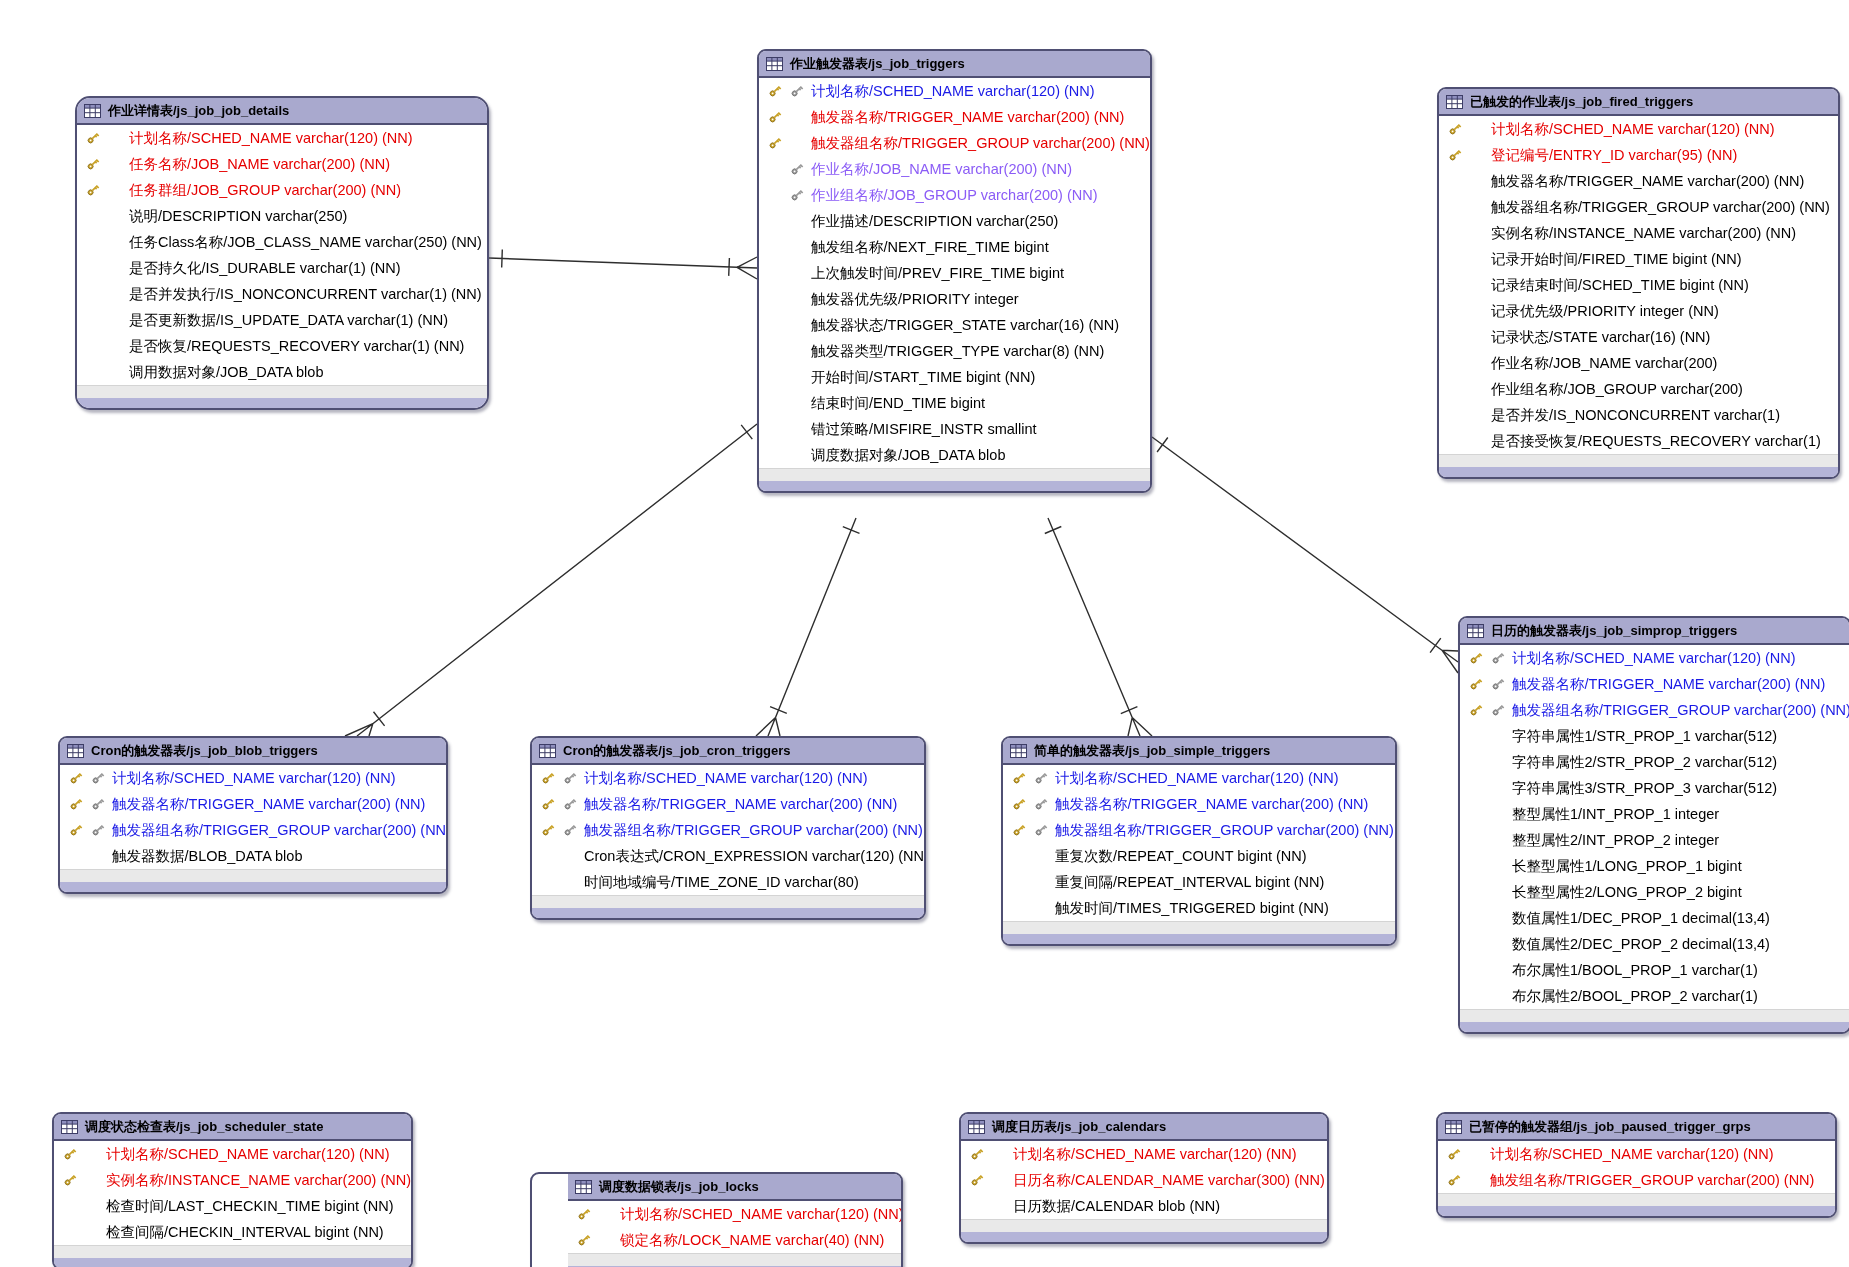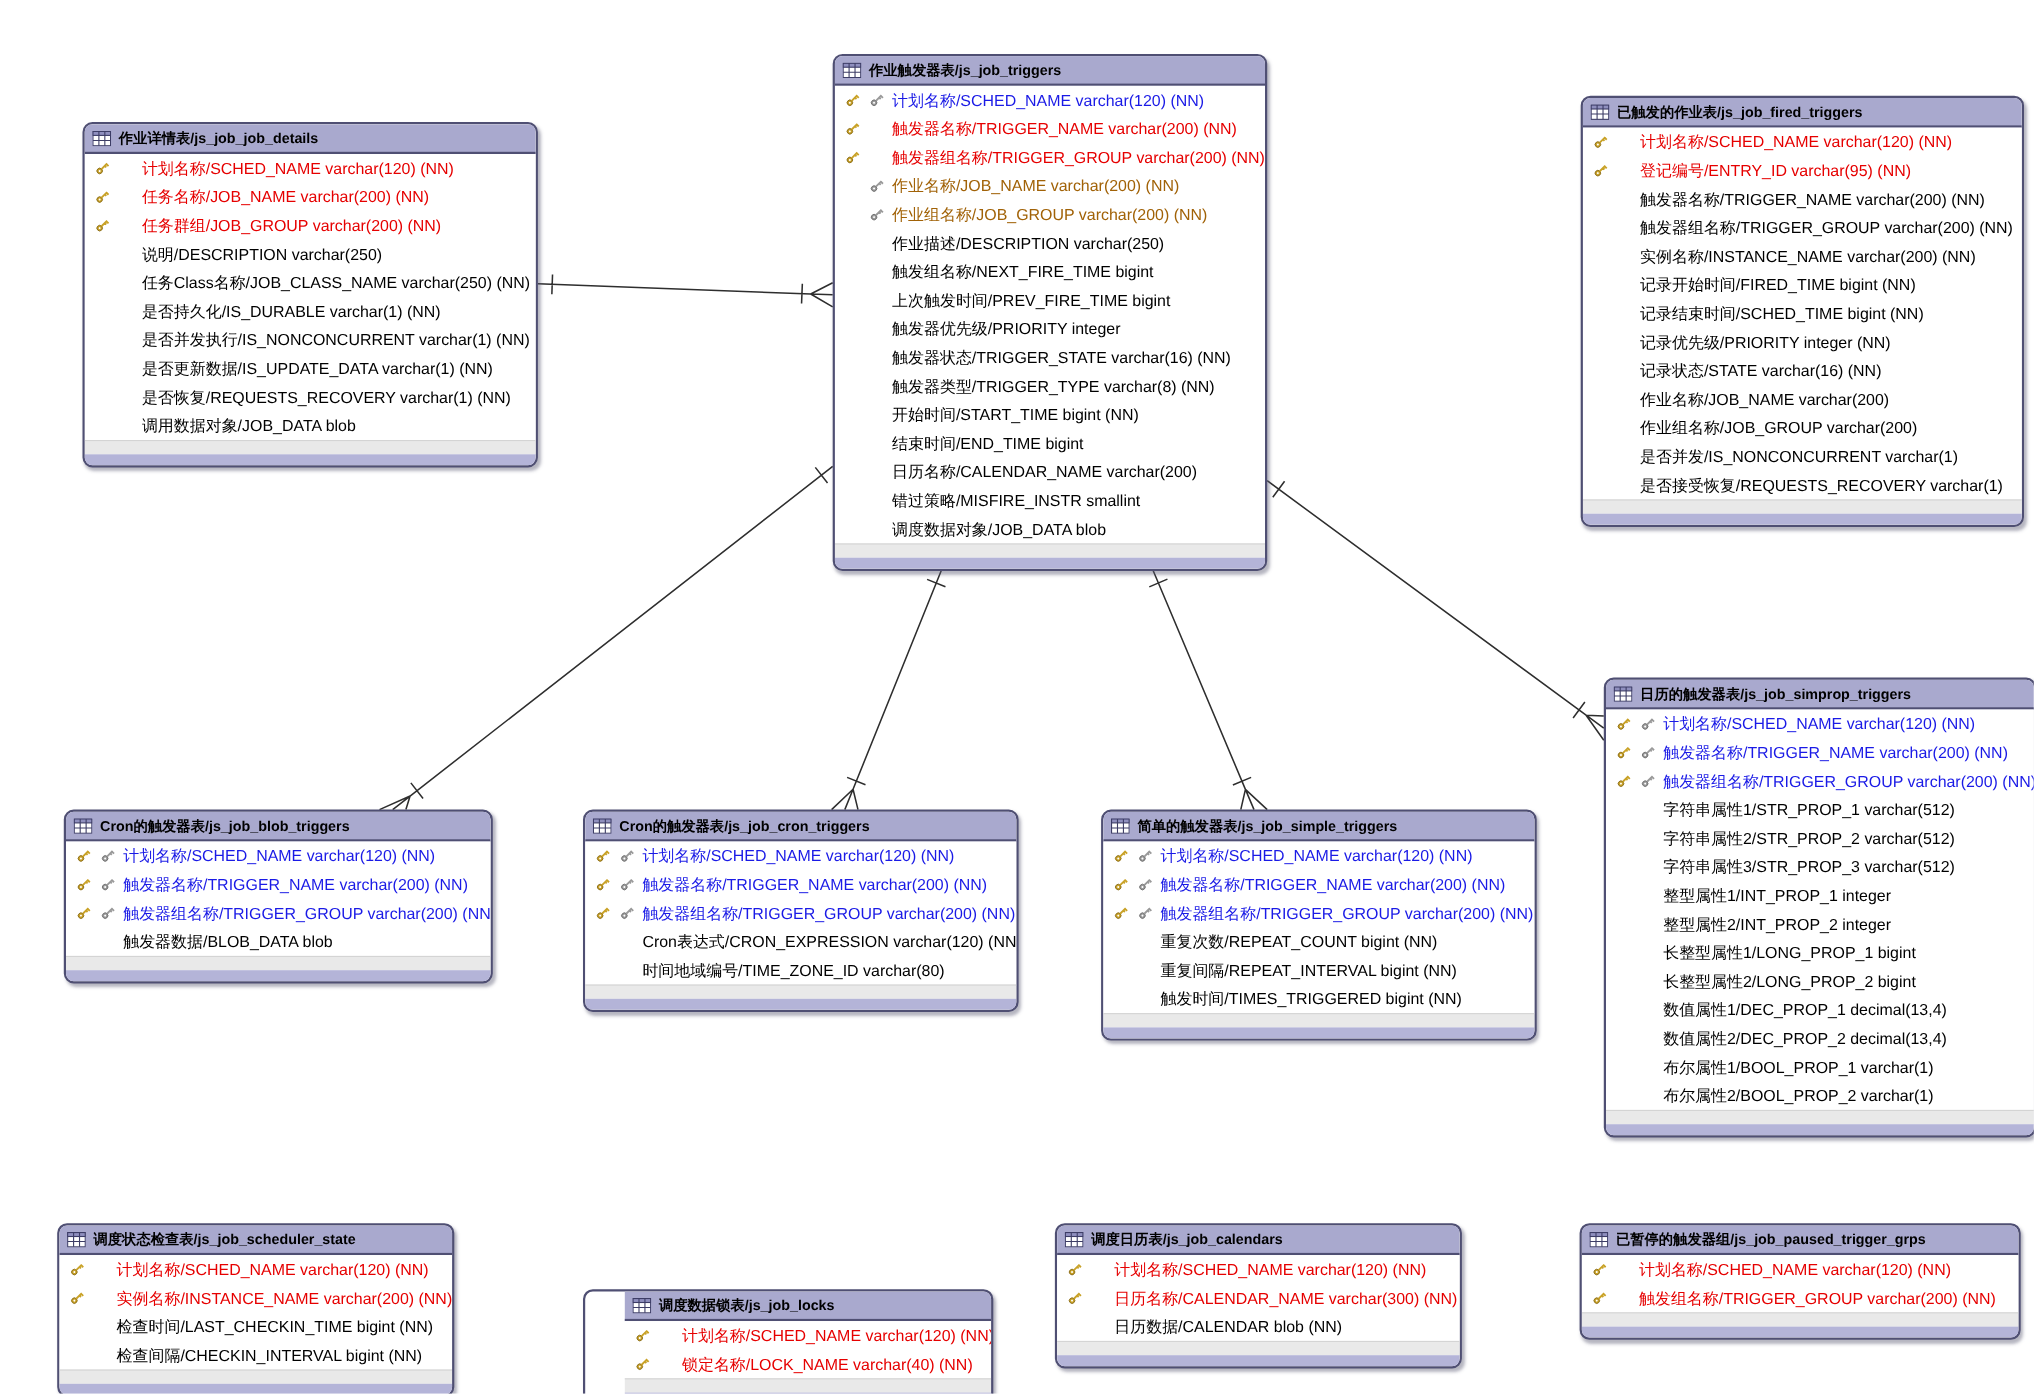--- a/index.html
+++ b/index.html
@@ -36,21 +36,21 @@
     height:26px;
     display:flex;align-items:center;
     padding-left:8px;
     box-sizing:border-box;
     white-space:nowrap;overflow:hidden;
   }
   .kslot{width:22px;flex:0 0 22px;display:flex;align-items:center;}
   .col-text{font-size:14.5px;}
   .col-red{color:#e60000;}
   .col-blue{color:#1a1ae6;}
-  .col-green{color:#a16207;}
+  .col-green{color:#8b5cf6;}
   .col-black{color:#000000;}
   .t-strip{height:12px;background:#e9e9e9;border-top:1px solid #d4d4d4;}
   .t-foot{height:10px;background:#b4b4d8;}
 </style>
 </head>
 <body>
 
 <div class="canvas">
   <svg id="rel-lines" viewBox="0 0 1849 1267" xmlns="http://www.w3.org/2000/svg">
       <g stroke="#2e2e2e" stroke-width="1.4" fill="none">
@@ -63,21 +63,21 @@
         <path d="M856 518 L775.5 717.5 M775.5 717.5 L756 736 M775.5 717.5 L768 736 M775.5 717.5 L780 736 M786.8 713.4 L770.1 706.7 M859.5 533.4 L842.8 526.7"></path>
       </g>
       <g stroke="#2e2e2e" stroke-width="1.4" fill="none">
         <path d="M1048 518 L1132.2 717.6 M1132.2 717.6 L1128 736 M1132.2 717.6 L1140 736 M1132.2 717.6 L1152 736 M1137.4 706.7 L1120.8 713.7 M1061.3 526.5 L1044.8 533.5"></path>
       </g>
       <g stroke="#2e2e2e" stroke-width="1.4" fill="none">
         <path d="M1152 437 L1441.9 650.2 M1441.9 650.2 L1458 651 M1441.9 650.2 L1458 662 M1441.9 650.2 L1458 673 M1440.8 638.2 L1430.1 652.7 M1167.8 437.5 L1157.1 452.0"></path>
       </g>
     </svg>
   <div id="tables-layer">
-      <div class="er-table" style="left: 75px; top: 111px; width: 410px;">
+      <div class="er-table" style="left: 75px; top: 96px; width: 410px; border-radius: 15px;">
         <div class="t-header">
           <svg width="17" height="14" viewBox="0 0 17 14">
             <rect x="0.5" y="0.5" width="16" height="13" fill="#ffffff" stroke="#3d3d66" stroke-width="1"></rect>
             <rect x="0.5" y="0.5" width="16" height="3.6" fill="#8f8fbe" stroke="#3d3d66" stroke-width="1"></rect>
             <line x1="5.9" y1="0.5" x2="5.9" y2="13.5" stroke="#3d3d66" stroke-width="1"></line>
             <line x1="11.3" y1="0.5" x2="11.3" y2="13.5" stroke="#3d3d66" stroke-width="1"></line>
             <line x1="0.5" y1="8.7" x2="16.5" y2="8.7" stroke="#3d3d66" stroke-width="1"></line>
           </svg>
           <span class="t-title">作业详情表/js_job_job_details</span>
         </div>
@@ -277,25 +277,20 @@
           </div>
           <div class="t-row">
             <span class="kslot"></span>
             <span class="kslot"></span>
             <span class="col-text col-black">开始时间/START_TIME bigint (NN)</span>
           </div>
           <div class="t-row">
             <span class="kslot"></span>
             <span class="kslot"></span>
             <span class="col-text col-black">结束时间/END_TIME bigint</span>
-          </div>
-          <div class="t-row">
-            <span class="kslot"></span>
-            <span class="kslot"></span>
-            <span class="col-text col-black">日历名称/CALENDAR_NAME varchar(200)</span>
           </div>
           <div class="t-row">
             <span class="kslot"></span>
             <span class="kslot"></span>
             <span class="col-text col-black">错过策略/MISFIRE_INSTR smallint</span>
           </div>
           <div class="t-row">
             <span class="kslot"></span>
             <span class="kslot"></span>
             <span class="col-text col-black">调度数据对象/JOB_DATA blob</span>

